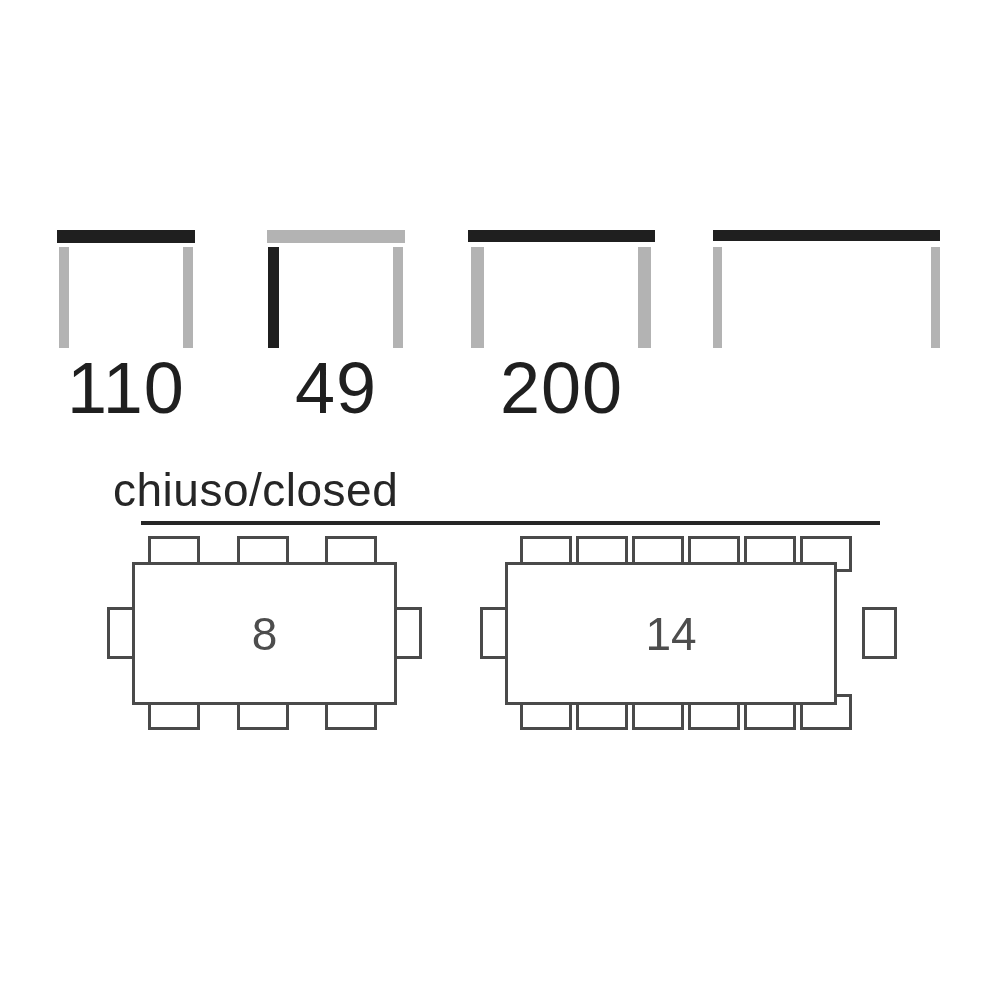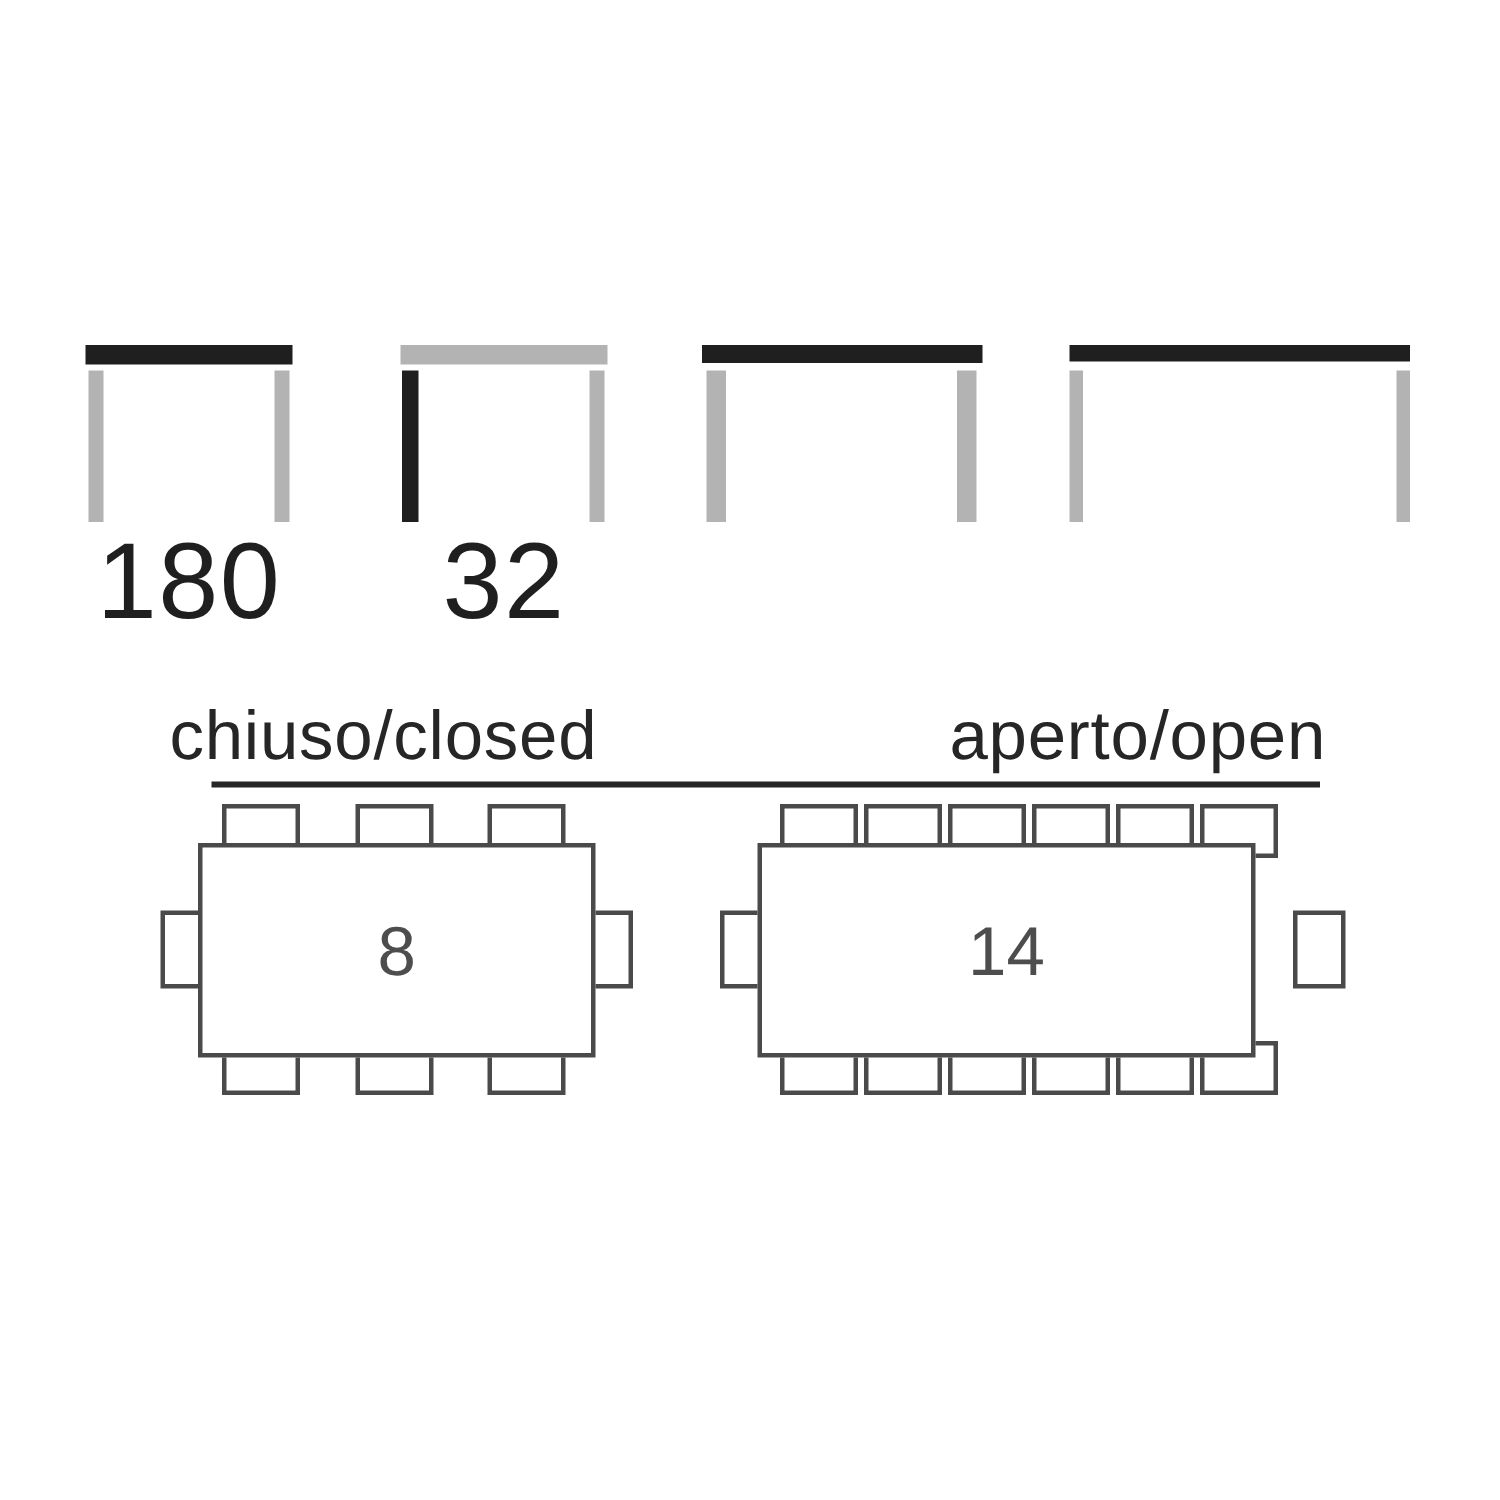--- a/index.html
+++ b/index.html
@@ -64,25 +64,25 @@
     <div class="leg c-gray" style="left:3px;top:17px;width:13px;height:101px;"></div>
     <div class="leg c-gray" style="left:170px;top:17px;width:13px;height:101px;"></div>
   </div>
 
   <div class="sv" style="left:713px;top:230px;width:227px;height:118px;">
     <div class="bar c-dark" style="height:11px;"></div>
     <div class="leg c-gray" style="left:0px;top:17px;width:9px;height:101px;"></div>
     <div class="leg c-gray" style="left:218px;top:17px;width:9px;height:101px;"></div>
   </div>
 
-  <div class="dim-value" style="left:37px;top:352px;width:178px;">180</div>
-  <div class="dim-value" style="left:247px;top:352px;width:178px;">32</div>
+  <div class="dim-value" style="left:37px;top:352px;width:178px;">110</div>
+  <div class="dim-value" style="left:247px;top:352px;width:178px;">49</div>
+  <div class="dim-value" style="left:448px;top:352px;width:227px;">200</div>
 
   <div class="sec-label" style="left:113px;top:467px;">chiuso/closed</div>
-  <div class="sec-label" style="left:633px;top:467px;">aperto/open</div>
   <div class="sec-underline" style="left:141px;top:521px;width:739px;height:4px;"></div>
 
   <div>
 
     <div class="chair" style="left:148px;top:536px;width:52px;height:36px;"></div>
     <div class="chair" style="left:237px;top:536px;width:52px;height:36px;"></div>
     <div class="chair" style="left:325px;top:536px;width:52px;height:36px;"></div>
 
     <div class="chair" style="left:148px;top:694px;width:52px;height:36px;"></div>
     <div class="chair" style="left:237px;top:694px;width:52px;height:36px;"></div>

